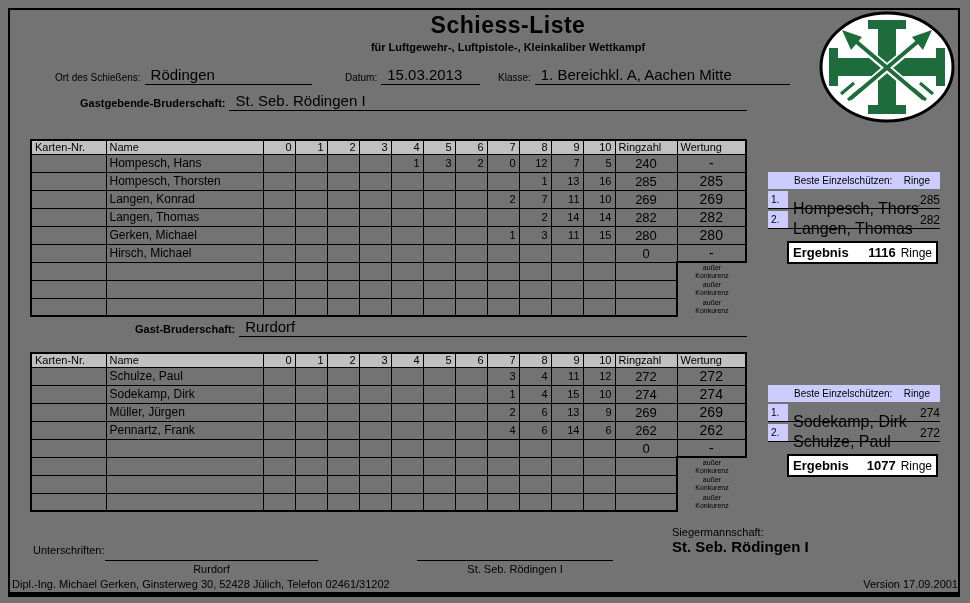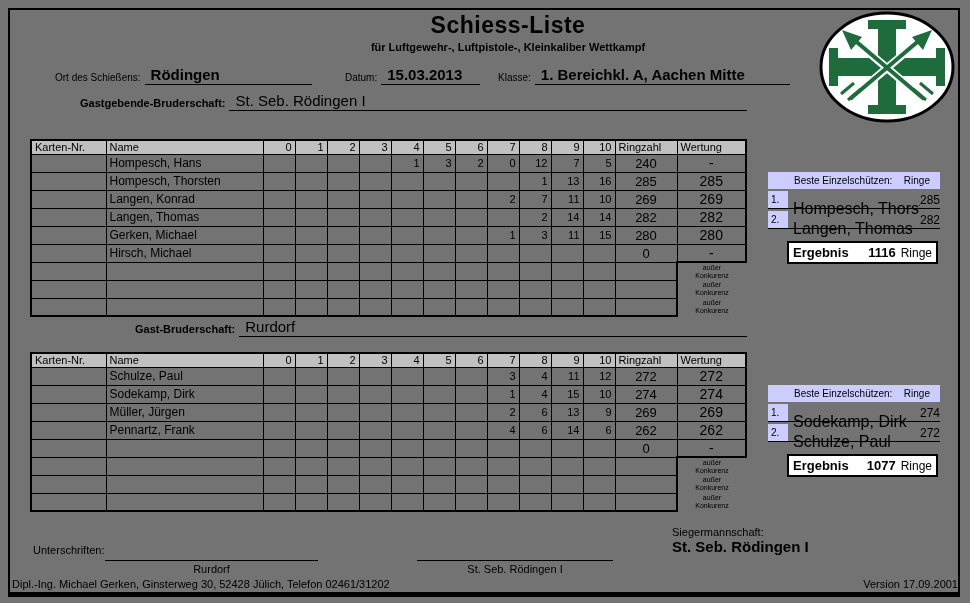--- a/index.html
+++ b/index.html
@@ -11,21 +11,21 @@
          font-size:23px;font-weight:bold;letter-spacing:.5px;}
   .subtitle{position:absolute;left:100px;top:41px;width:816px;text-align:center;
             font-size:11px;font-weight:bold;}
   .logo{position:absolute;left:816px;top:10px;width:142px;height:114px;}
 
   .field{position:absolute;display:flex;align-items:flex-end;}
   .flabel{white-space:nowrap;font-size:10px;padding:0 4px 2px 0;}
   .flabel.bold{font-weight:bold;font-size:11px;}
   .fvalue{flex:1;border-bottom:1px solid #000;font-size:15px;white-space:nowrap;
           overflow:hidden;padding:0 2px 1px 6px;}
-  .fvalue.bold{font-weight:bold;}
+  .fvalue.bold{font-weight:normal;}
 
   .tablewrap{position:absolute;left:30px;}
   .t1{top:139px;} .t2{top:352px;}
   table.score{border-collapse:collapse;table-layout:fixed;}
   table.score th,table.score td{border:1px solid #000;padding:0 3px;overflow:hidden;
           white-space:nowrap;box-sizing:border-box;}
   table.score th{background:#c0c0c0;font-weight:normal;font-size:11px;height:14px;
           text-align:left;border-top:2px solid #000;}
   table.score th.num{text-align:right;}
   table.score th.c0,table.score td.c0{border-left:2px solid #000;}

